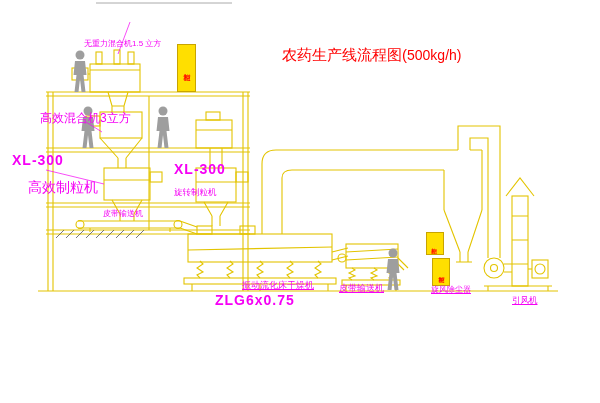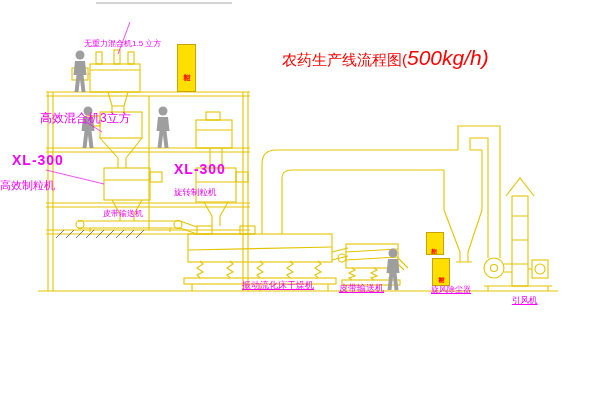--- a/index.html
+++ b/index.html
@@ -4,21 +4,21 @@
 <style>
   html,body{margin:0;padding:0;background:#ffffff;}
   .stage{position:relative;width:600px;height:403px;background:#ffffff;overflow:hidden;
          font-family:"Liberation Sans",sans-serif;}
   .stage svg{position:absolute;left:0;top:0;}
   .label{position:absolute;color:#f500f5;white-space:nowrap;line-height:1;z-index:5;}
   .label.u{text-decoration:underline;}
   .model{font-weight:bold;letter-spacing:1px;}
   .title{position:absolute;left:282px;top:46px;color:#ff0000;white-space:nowrap;z-index:5;}
   .title .t1{font-size:15px;}
-  .title .t2{font-size:21px;font-style:italic;}
+  .title .t2{font-size:14px;}
   .cabinet{position:absolute;background:#ffdf00;border:1px solid #c8a400;z-index:4;
            display:flex;align-items:center;justify-content:center;
            writing-mode:vertical-rl;text-orientation:upright;
            color:#ff0000;overflow:hidden;}
 </style>
 </head>
 <body>
 
 <div class="stage">
 
@@ -163,22 +163,23 @@
   <div class="cabinet" style="left:426px;top:232px;width:16px;height:21px;font-size:5.5px;">控制柜</div>
   <div class="cabinet" style="left:432px;top:258px;width:16px;height:26px;font-size:6px;">控制柜</div>
 
   <div class="title">
     <span class="t1">农药生产线流程图(</span><span class="t2">500kg/h)</span>
   </div>
 
   <div class="label" style="left:84px;top:12px;font-size:8px;margin-top:28px;">无重力混合机1.5 立方</div>
   <div class="label" style="left:40px;top:112px;font-size:12px;">高效混合机3立方</div>
   <div class="label model" style="left:12px;top:153px;font-size:14px;">XL-300</div>
-  <div class="label" style="left:0;top:180px;font-size:11px;">高效制粒机</div>
+  <div class="label" style="left:28px;top:180px;font-size:14px;">高效制粒机</div>
   <div class="label model" style="left:174px;top:162px;font-size:14px;">XL-300</div>
   <div class="label" style="left:174px;top:188px;font-size:8.5px;">旋转制粒机</div>
   <div class="label" style="left:103px;top:210px;font-size:8px;">皮带输送机</div>
   <div class="label u" style="left:209px;top:281px;font-size:9px;margin-left:33px;">振动流化床干燥机</div>
+  <div class="label model" style="left:215px;top:293px;font-size:14px;">ZLG6x0.75</div>
   <div class="label u" style="left:339px;top:284px;font-size:9px;">皮带输送机</div>
   <div class="label u" style="left:431px;top:286px;font-size:8px;">旋风除尘器</div>
   <div class="label u" style="left:512px;top:296px;font-size:8.5px;">引风机</div>
 
 </div>
 
 </body></html>

